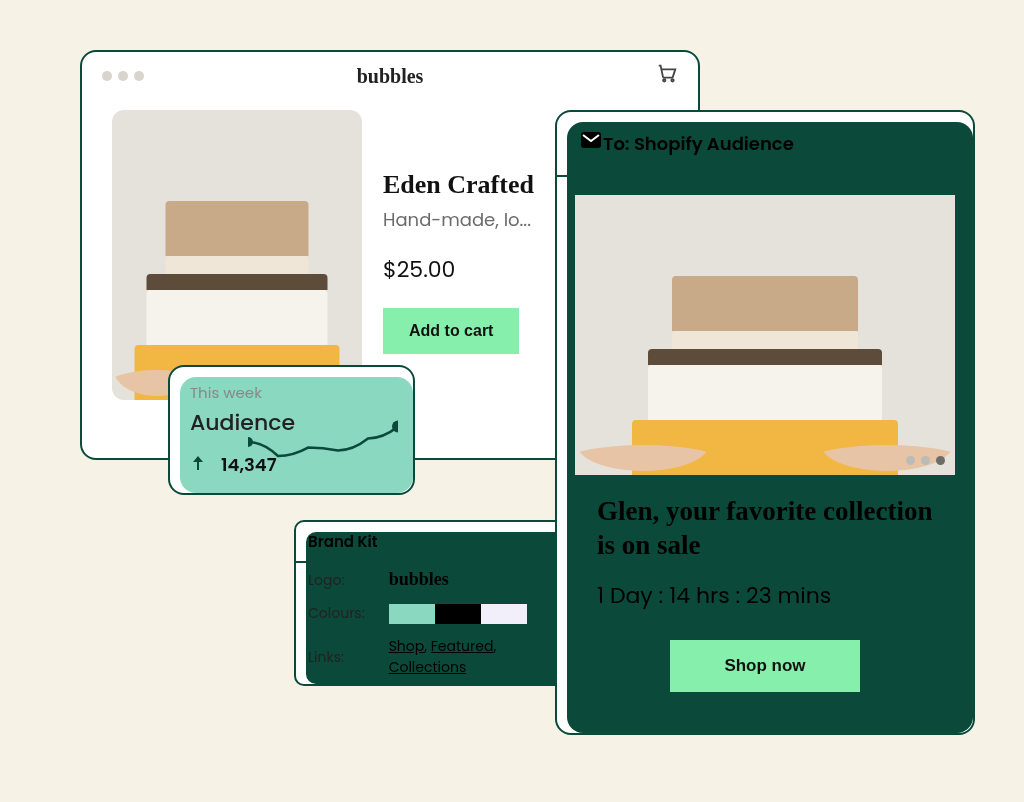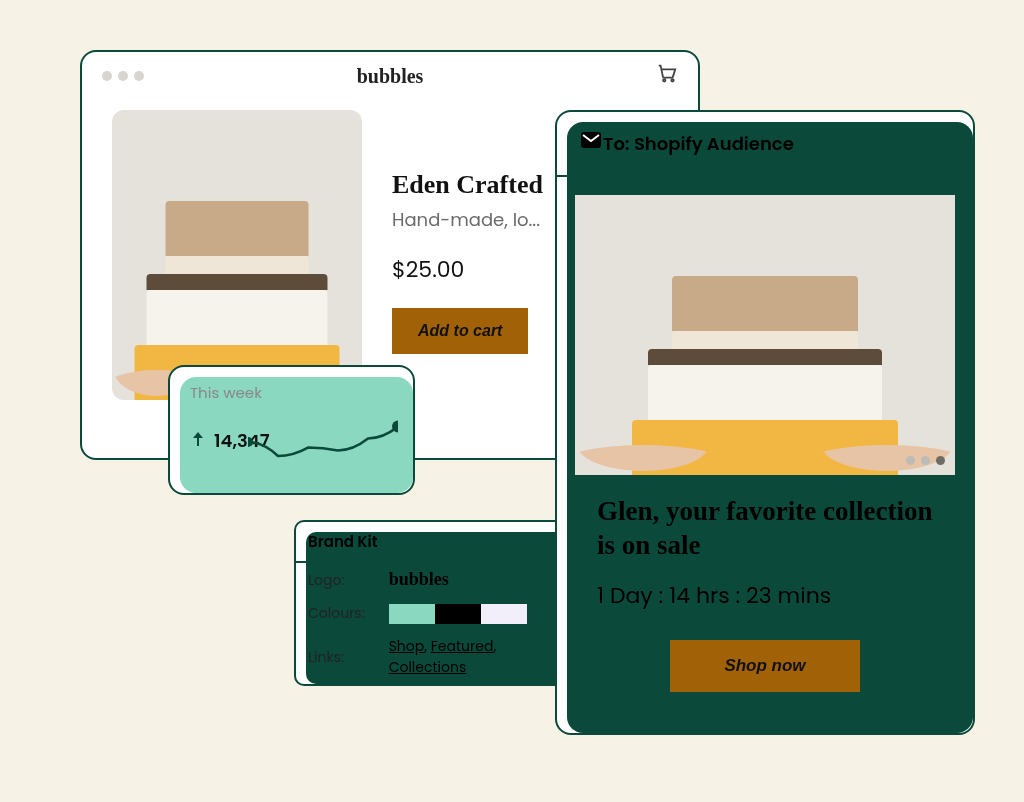--- a/index.html
+++ b/index.html
@@ -54,21 +54,21 @@
     font-family: Georgia, "Times New Roman", serif;
     font-weight: 700;
     font-size: 20px;
     color: #222;
   }
   .cart-icon { margin-left: auto; }
 
   #browser-body {
     display: flex;
     padding: 10px 30px 30px 30px;
-    gap: 30px;
+    gap: 21px;
   }
   .product-image {
     width: 250px;
     height: 290px;
     border-radius: 12px;
     background: #e5e2dc;
     position: relative;
     overflow: hidden;
   }
   .product-info { flex: 1; padding-top: 60px; }
@@ -85,28 +85,27 @@
     margin-bottom: 20px;
     white-space: nowrap;
   }
   .product-price {
     font-size: 22px;
     color: #111;
     margin-bottom: 22px;
   }
   .btn {
     display: inline-block;
-    background: #a16207;
+    background: #86efac;
     color: #111;
     font-weight: 600;
     font-size: 16px;
     padding: 14px 26px;
     border: none;
     cursor: pointer;
-    font-style: italic;
   }
 
   
   .soap-stack {
     position: absolute;
     left: 50%;
     bottom: 0;
     transform: translateX(-50%);
     width: 82%;
   }
@@ -132,21 +131,21 @@
     left: 168px;
     top: 365px;
     width: 247px;
     height: 130px;
     padding: 14px 20px;
     z-index: 3;
   }
   #audience.shadow::after { background: #8ad8bf; border-radius: 16px; }
   .aud-week { color: #888; font-size: 15px; }
   .aud-title { font-size: 22px; font-weight: 500; color: #222; margin-top: 2px; }
-  .aud-num-row { display: flex; align-items: flex-end; gap: 8px; margin-top: 23px; }
+  .aud-num-row { display: flex; align-items: flex-end; gap: 15px; margin-top: 12px; }
   .aud-num { font-size: 18px; font-weight: 600; color: #111; }
   .aud-chart {
     position: absolute;
     right: 15px;
     top: 40px;
     width: 150px;
     height: 70px;
   }
 
   
@@ -254,20 +253,21 @@
       <div class="product-title">Eden Crafted</div>
       <div class="product-sub">Hand-made, lo...</div>
       <div class="product-price">$25.00</div>
       <button class="btn">Add to cart</button>
     </div>
   </div>
 </div>
 
 <div id="audience" class="card shadow">
   <div class="aud-week">This week</div>
+  <div class="aud-title">Audience</div>
   <div class="aud-num-row">
     <span>
       <svg width="16" height="16" viewBox="0 0 16 16">
           <path fill="#0b4a3a" d="M8 1l5 6H9v8H7V7H3z"></path>
         </svg>
     </span>
     <span class="aud-num">14,347</span>
   </div>
   <svg class="aud-chart" viewBox="0 0 150 70">
     <path id="spark-path" fill="none" stroke="#0b4a3a" stroke-width="2.5" d="M 0 35 Q 15 35 30 49 Q 45 49 60 40.6 Q 75 40.6 90 43.4 Q 105 43.4 120 31.5 Q 135 31.5 150 19.6"></path>

